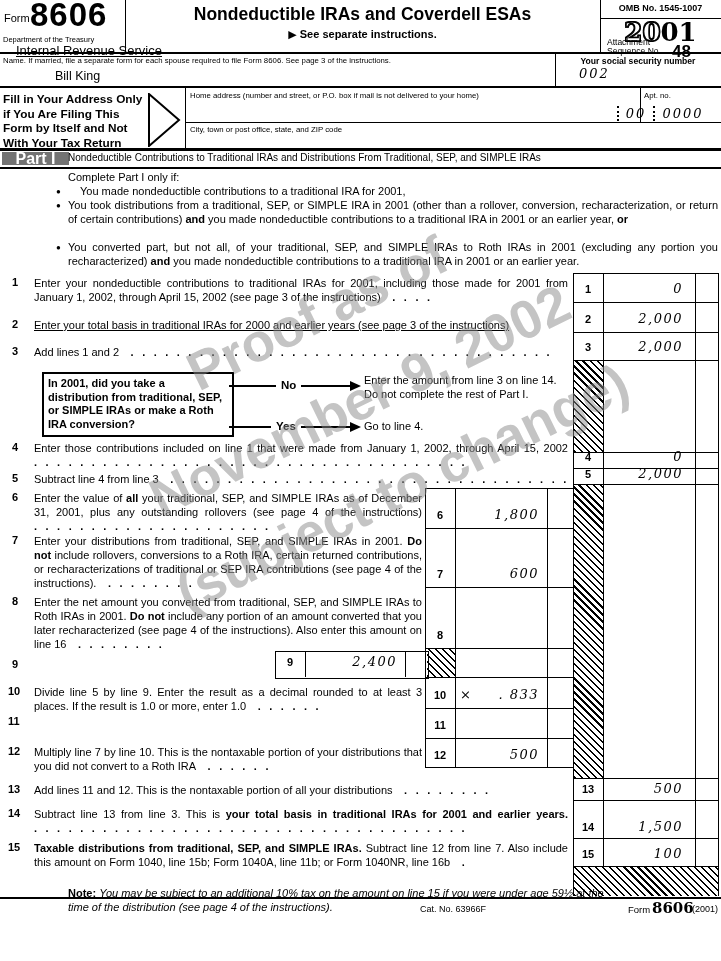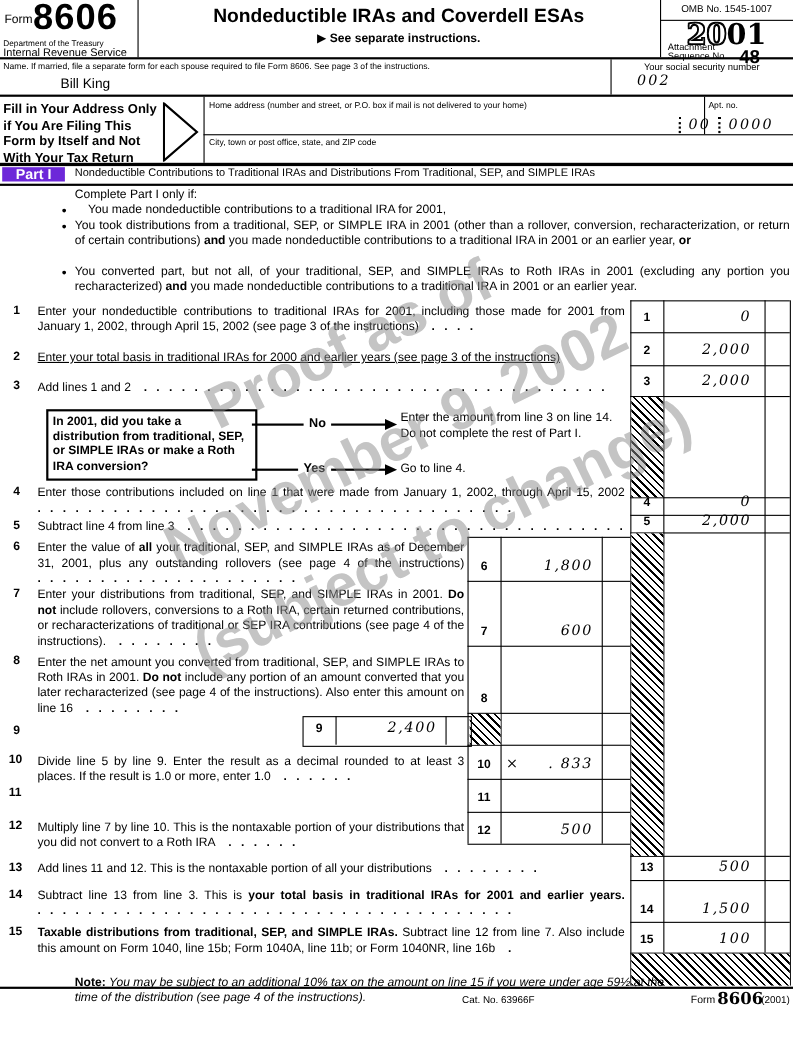--- a/index.html
+++ b/index.html
@@ -11,21 +11,21 @@
   .thick{height:2px;}
   .hatch{position:absolute;background:repeating-linear-gradient(45deg,#000 0 1.6px,#fff 1.6px 5px);}
   .num{position:absolute;font-weight:bold;font-size:11px;text-align:center;}
   .val{position:absolute;font-family:"DejaVu Serif","Liberation Serif",serif;font-style:italic;
        font-size:13px;letter-spacing:1.5px;text-align:right;}
   .txt{position:absolute;line-height:14px;text-align:justify;overflow:hidden;}
   .seg-b{font-weight:bold;}
   .seg-i{font-style:italic;}
   .seg-d{font-weight:bold;letter-spacing:8.5px;white-space:nowrap;}
   .bold{font-weight:bold;}
-  .center{text-align:center;}
+  .center{text-align:center;font-weight:bold;}
   .bullet{position:absolute;font-size:8px;}
   .arrowhead{position:absolute;width:0;height:0;border-left:11px solid #000;
              border-top:5px solid transparent;border-bottom:5px solid transparent;}
   .flowlabel{position:absolute;background:#fff;font-weight:bold;padding:0 5px;font-size:11.5px;}
   #watermark{position:absolute;left:30px;top:255px;width:660px;text-align:center;
              transform:rotate(-26deg);font-size:54px;font-weight:bold;line-height:1.8;
              color:#8a8a8a;opacity:.5;pointer-events:none;z-index:9;
              font-family:"Liberation Sans",sans-serif;}
   .year-outline{color:#fff;-webkit-text-stroke:1.3px #000;
                 text-shadow:-1px -1px 0 #000,1px -1px 0 #000,-1px 1px 0 #000,1px 1px 0 #000;}
@@ -38,21 +38,21 @@
 <div id="page">
 
   <div class="vline" style="left:125px;top:0;height:52px;"></div>
   <div class="vline" style="left:600px;top:0;height:52px;"></div>
   <div class="hline" style="left:600px;top:18px;width:121px;"></div>
   <div class="hline thick" style="left:0;top:52px;width:721px;"></div>
 
   <span class="abs" style="left:4px;top:12px;font-size:11px;">Form</span>
   <span class="abs" style="left:30px;top:-4px;font-size:33px;font-weight:bold;letter-spacing:1px;">8606</span>
   <span class="abs" style="left:3px;top:35px;font-size:7.5px;">Department of the Treasury</span>
-  <span class="abs" style="left:3px;top:43px;font-size:10px;">Internal Revenue Service</span>
+  <span class="abs" style="left:16px;top:43px;font-size:13px;text-decoration:underline;">Internal Revenue Service</span>
 
   <div class="abs center" style="left:125px;top:4px;width:475px;font-size:17.5px;font-weight:bold;">Nondeductible IRAs and Coverdell ESAs</div>
   <div class="abs center bold" style="left:125px;top:28px;width:475px;font-size:11px;">▶ See separate instructions.</div>
 
   <div class="abs center" style="left:600px;top:3px;width:121px;font-size:9px;">OMB No. 1545-1007</div>
   <div class="abs center" style="left:600px;top:17px;width:121px;font-size:26px;font-weight:bold;font-family:'DejaVu Serif',serif;"><span class="year-outline">20</span><span>01</span></div>
   <span class="abs" style="left:607px;top:37px;font-size:8.5px;">Attachment</span>
   <span class="abs" style="left:607px;top:46px;font-size:8.5px;">Sequence No.</span>
   <span class="abs" style="left:672px;top:42px;font-size:17px;font-weight:bold;">48</span>
 
@@ -75,21 +75,21 @@
     <polygon points="1,1 31,27 1,53" fill="#fff" stroke="#000" stroke-width="2"></polygon>
   </svg>
   <div class="abs" style="left:190px;top:91px;width:445px;font-size:7.8px;">Home address (number and street, or P.O. box if mail is not delivered to your home)</div>
   <div class="abs" style="left:190px;top:104px;font-size:12px;"></div>
   <div class="abs" style="left:644px;top:91px;font-size:7.8px;">Apt. no.</div>
   <div class="abs" style="left:644px;top:104px;font-size:12px;"></div>
   <div class="abs" style="left:190px;top:125px;width:520px;font-size:7.8px;">City, town or post office, state, and ZIP code</div>
   <div class="abs" style="left:190px;top:136px;font-size:12px;"></div>
   <div class="hline" style="left:0;top:148px;width:721px;height:3px;"></div>
 
-  <div class="abs center" style="left:2px;top:152px;width:57px;height:13px;background:#6d28d9;color:#fff;font-weight:bold;font-size:13px;line-height:13px;">Part I</div>
+  <div class="abs center" style="left:2px;top:152px;width:67px;height:13px;background:#737373;color:#fff;font-weight:bold;font-size:16px;line-height:13px;">Part I</div>
   <div class="abs" style="left:68px;top:151.5px;width:692px;font-size:10px;font-weight:normal;">Nondeductible Contributions to Traditional IRAs and Distributions From Traditional, SEP, and SIMPLE IRAs</div>
   <div class="hline" style="left:0;top:167px;width:721px;height:1.5px;"></div>
 
   <div class="abs" style="left:68px;top:171px;font-size:11px;">Complete Part I only if:</div>
   <span class="bullet" style="left:56px;top:187px;">●</span>
   <div class="txt" style="left:80px;top:184px;width:650px;height:14px;"><span class="seg-n">You made nondeductible contributions to a traditional IRA for 2001,</span></div>
   <span class="bullet" style="left:56px;top:201px;">●</span>
   <div class="txt" style="left:68px;top:198px;width:650px;height:42px;"><span class="seg-n">You took distributions from a traditional, SEP, or SIMPLE IRA in 2001 (other than a rollover, conversion, recharacterization, or return of certain contributions) </span><span class="seg-b">and</span><span class="seg-n"> you made nondeductible contributions to a traditional IRA in 2001 or an earlier year, </span><span class="seg-b">or</span></div>
   <span class="bullet" style="left:56px;top:243px;">●</span>
   <div class="txt" style="left:68px;top:240px;width:650px;height:28px;"><span class="seg-n">You converted part, but not all, of your traditional, SEP, and SIMPLE IRAs to Roth IRAs in 2001 (excluding any portion you recharacterized) </span><span class="seg-b">and</span><span class="seg-n"> you made nondeductible contributions to a traditional IRA in 2001 or an earlier year.</span></div>

